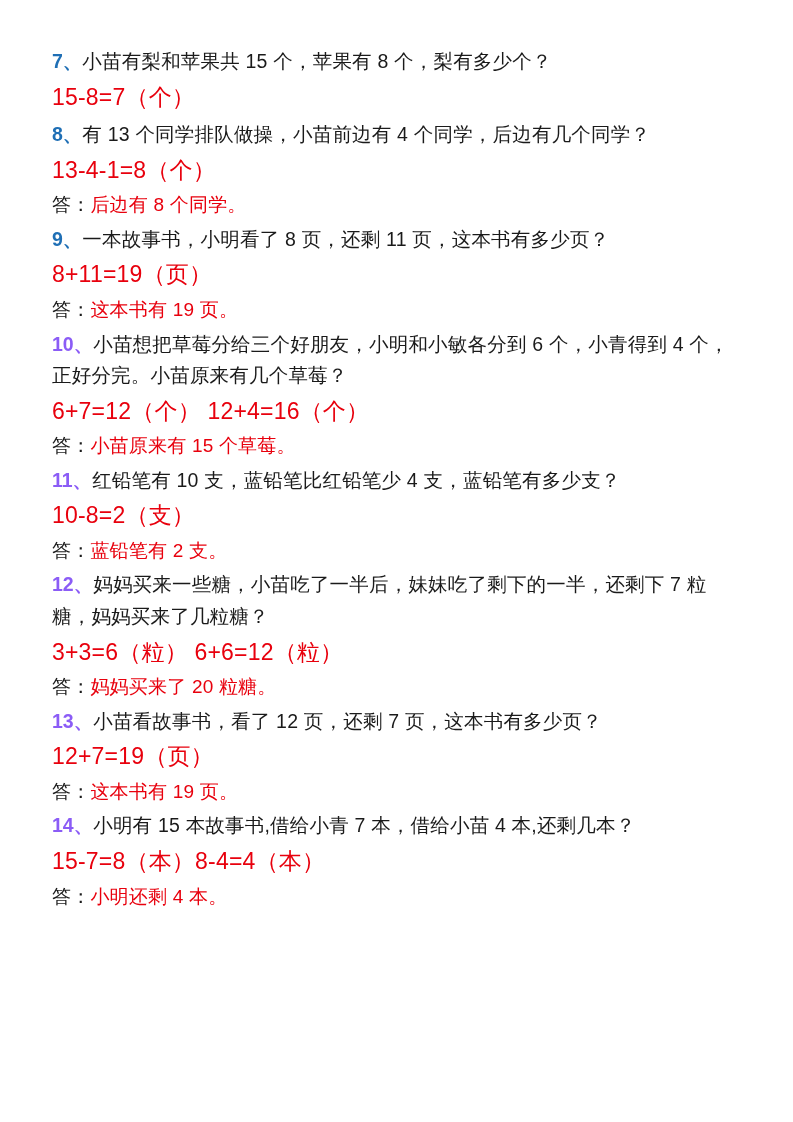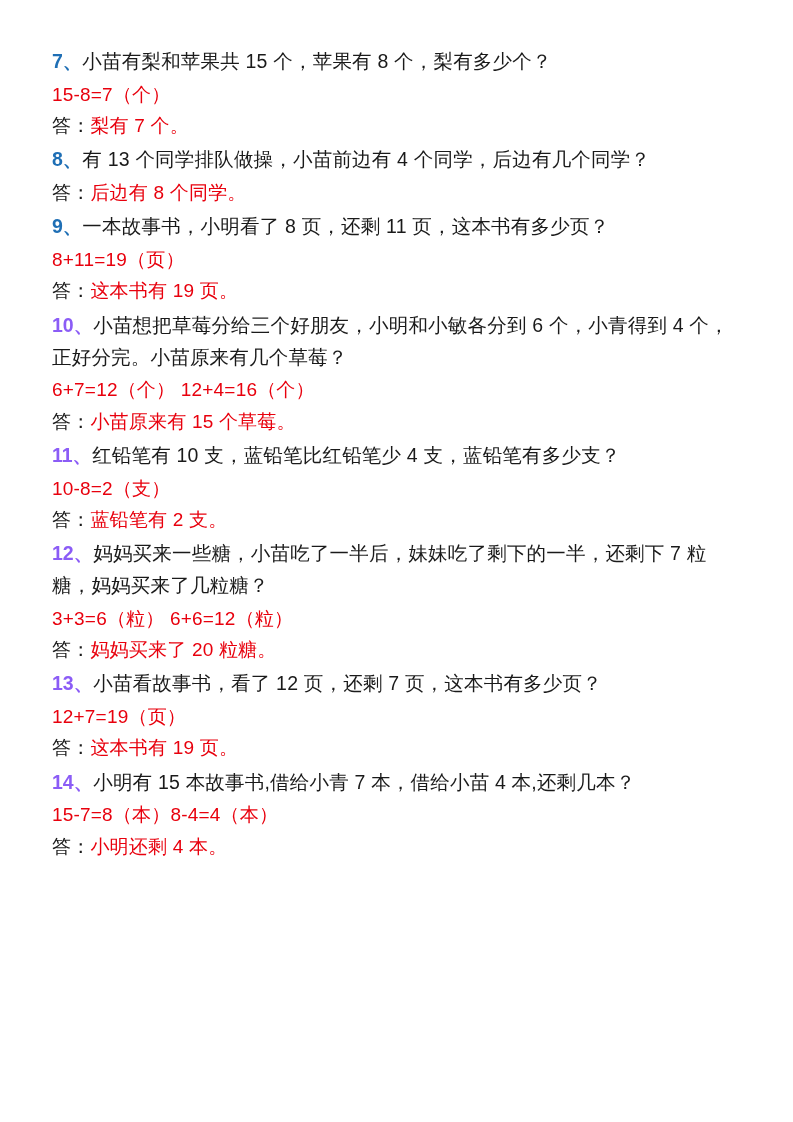--- a/index.html
+++ b/index.html
@@ -34,21 +34,21 @@
   }
   .q-num {
     color: #1f6fb5;
     font-weight: bold;
     letter-spacing: 0;
   }
   .q-num.wide {
     color: #8b5cf6;
   }
   .work-line {
-    font-size: 19px;
+    font-size: 23px;
     line-height: 1.55;
     color: #e8000d;
     margin: 0 0 2px 0;
     letter-spacing: 0.2px;
   }
   .ans-line {
     font-size: 19px;
     line-height: 1.55;
     color: #e8000d;
     margin: 0 0 3px 0;
@@ -61,29 +61,27 @@
 </head>
 <body>
 
 <div class="page">
 
   <div class="problem">
     <p class="q-line">
       <span class="q-num">7、</span><span>小苗有梨和苹果共 15 个，苹果有 8 个，梨有多少个？</span>
     </p>
     <p class="work-line">15-8=7（个）</p>
-    <p class="ans-line">
-      <span class="ans-label">答：</span><span>梨有 7 个。</span>
-    </p>
   </div>
 
   <div class="problem">
     <p class="q-line">
       <span class="q-num">8、</span><span>有 13 个同学排队做操，小苗前边有 4 个同学，后边有几个同学？</span>
     </p>
+    <p class="work-line">13-4-1=8（个）</p>
     <p class="ans-line">
       <span class="ans-label">答：</span><span>后边有 8 个同学。</span>
     </p>
   </div>
 
   <div class="problem">
     <p class="q-line">
       <span class="q-num">9、</span><span>一本故事书，小明看了 8 页，还剩 11 页，这本书有多少页？</span>
     </p>
     <p class="work-line">8+11=19（页）</p>

